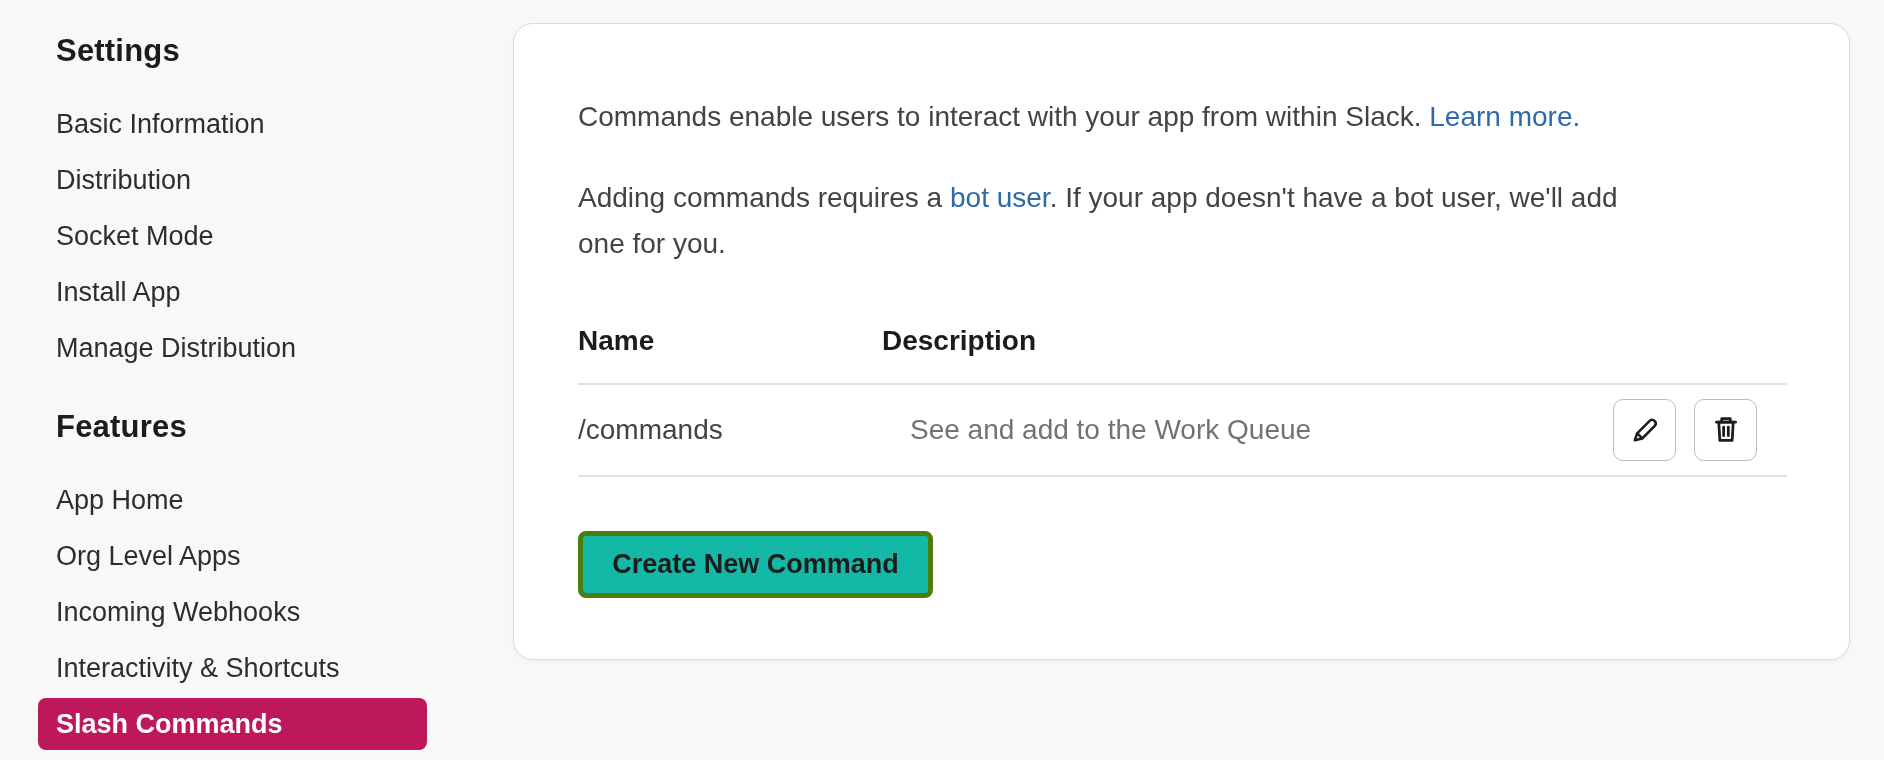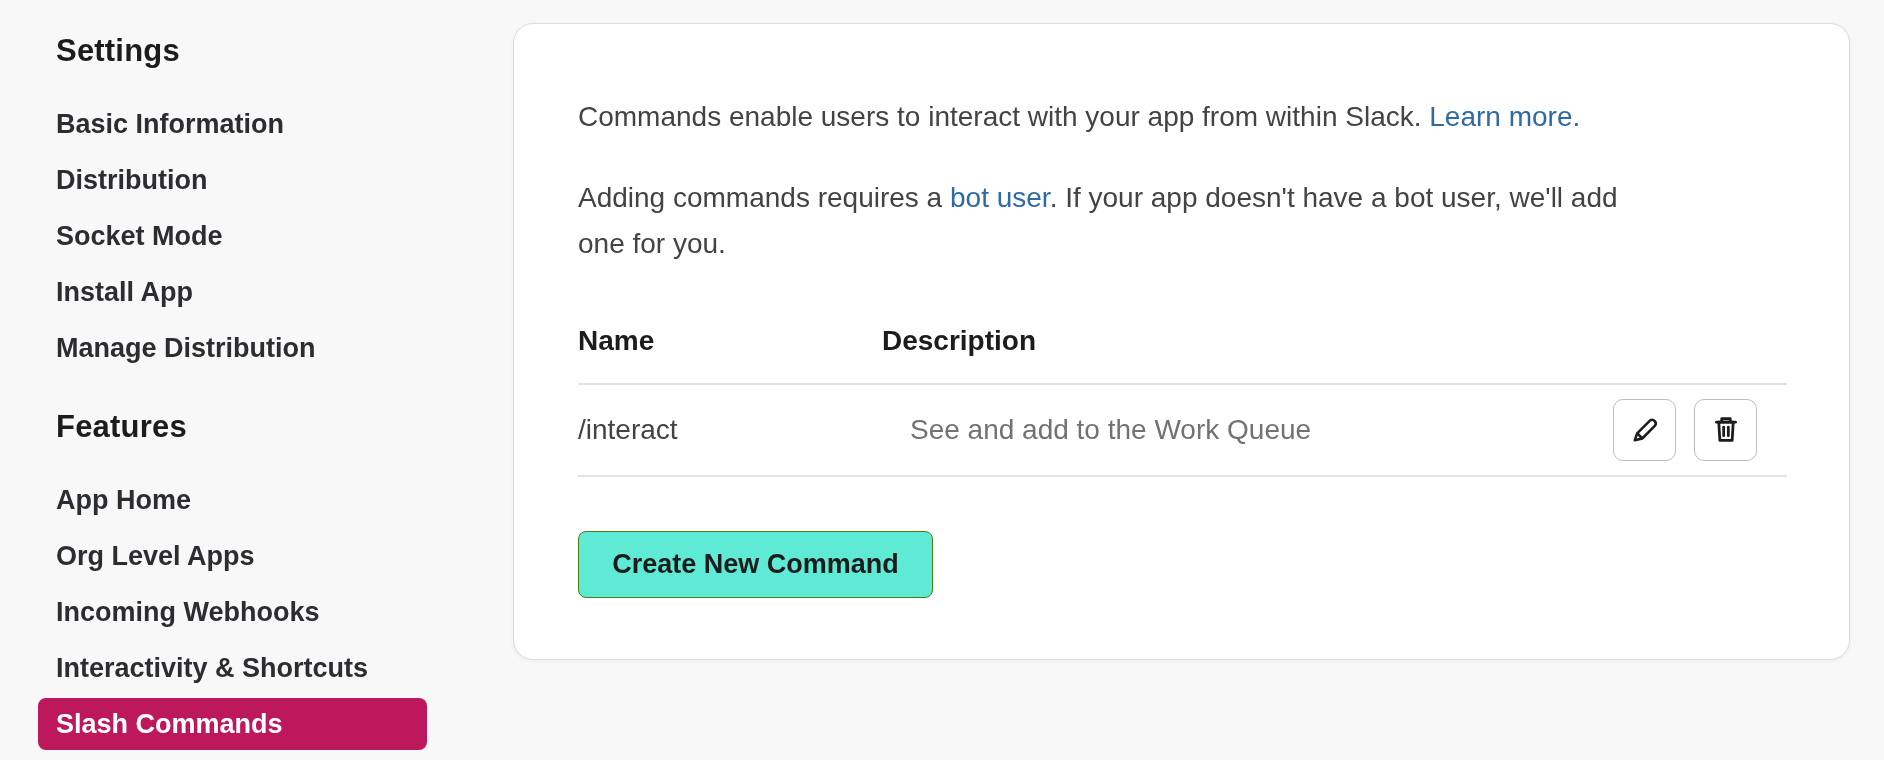--- a/index.html
+++ b/index.html
@@ -23,21 +23,21 @@
   .nav-heading {
     font-size:31px; font-weight:700; color:#1d1c1d;
     line-height:38px; padding-left:18px; margin:0 0 26px 0;
     letter-spacing:.2px;
   }
   .nav-heading.later { margin-top:32px; }
   .nav-item {
     display:block; width:100%;
     font-size:27px; line-height:28px; color:#2c2d30;
     padding:14px 18px; border-radius:8px;
-    cursor:pointer; white-space:nowrap;font-weight:bold;
+    cursor:pointer; white-space:nowrap;
   }
   .nav-item.active {
     background:#be185d; color:#ffffff; font-weight:700;
     padding-top:12px; padding-bottom:12px; margin-top:2px;
   }
 
   
   .main { flex:1; padding:23px 50px 0 33px; }
   .card {
     width:1337px; height:637px;
@@ -72,21 +72,21 @@
     background:#fff; border:1px solid #bdbdbd; border-radius:10px;
     display:flex; align-items:center; justify-content:center;
     cursor:pointer; padding:0;
   }
   .icon-btn svg { display:block; }
 
   
   .create-btn {
     margin-top:54px;
     width:355px; height:67px;
-    background:#5eead4; border:1px solid #4d7c0f; border-radius:8px;
+    background:#14b8a6; border:5px solid #4d7c0f; border-radius:8px;
     font-family:inherit; font-size:27px; font-weight:700; color:#1d1c1d;
     cursor:pointer;
   }
 </style>
 </head>
 <body>
 
 <div class="layout">
 
   <aside class="sidebar">
@@ -114,21 +114,21 @@
       <p class="para note"><span>Adding commands requires a </span><a class="link">bot user</a><span>. If your app doesn't have a bot user, we'll add
 one for you.</span></p>
 
       <div class="cmd-table">
         <div class="table-header">
           <div class="col-name">Name</div>
           <div class="col-desc">Description</div>
         </div>
         <div>
             <div class="table-row">
-              <div class="col-name cmd-name">/interact</div>
+              <div class="col-name cmd-name">/commands</div>
               <div class="col-desc cmd-desc">See and add to the Work Queue</div>
               <div class="row-actions">
                 <button class="icon-btn">
                   <svg width="34" height="34" viewBox="0 0 32 32" fill="none" stroke="#1d1c1d" stroke-width="2.4" stroke-linejoin="round" stroke-linecap="round">
                     <path d="M6.4 25.6 L8.6 19.2 L20.4 7.4 a3.4 3.4 0 0 1 4.8 4.8 L13.4 24 L6.4 25.6 Z"></path>
                     <path d="M9 19.5 l3.8 3.8"></path>
                   </svg>
                 </button>
                 <button class="icon-btn">
                   <svg width="34" height="34" viewBox="0 0 32 32" fill="none" stroke="#1d1c1d" stroke-width="2.6" stroke-linejoin="round" stroke-linecap="round">

